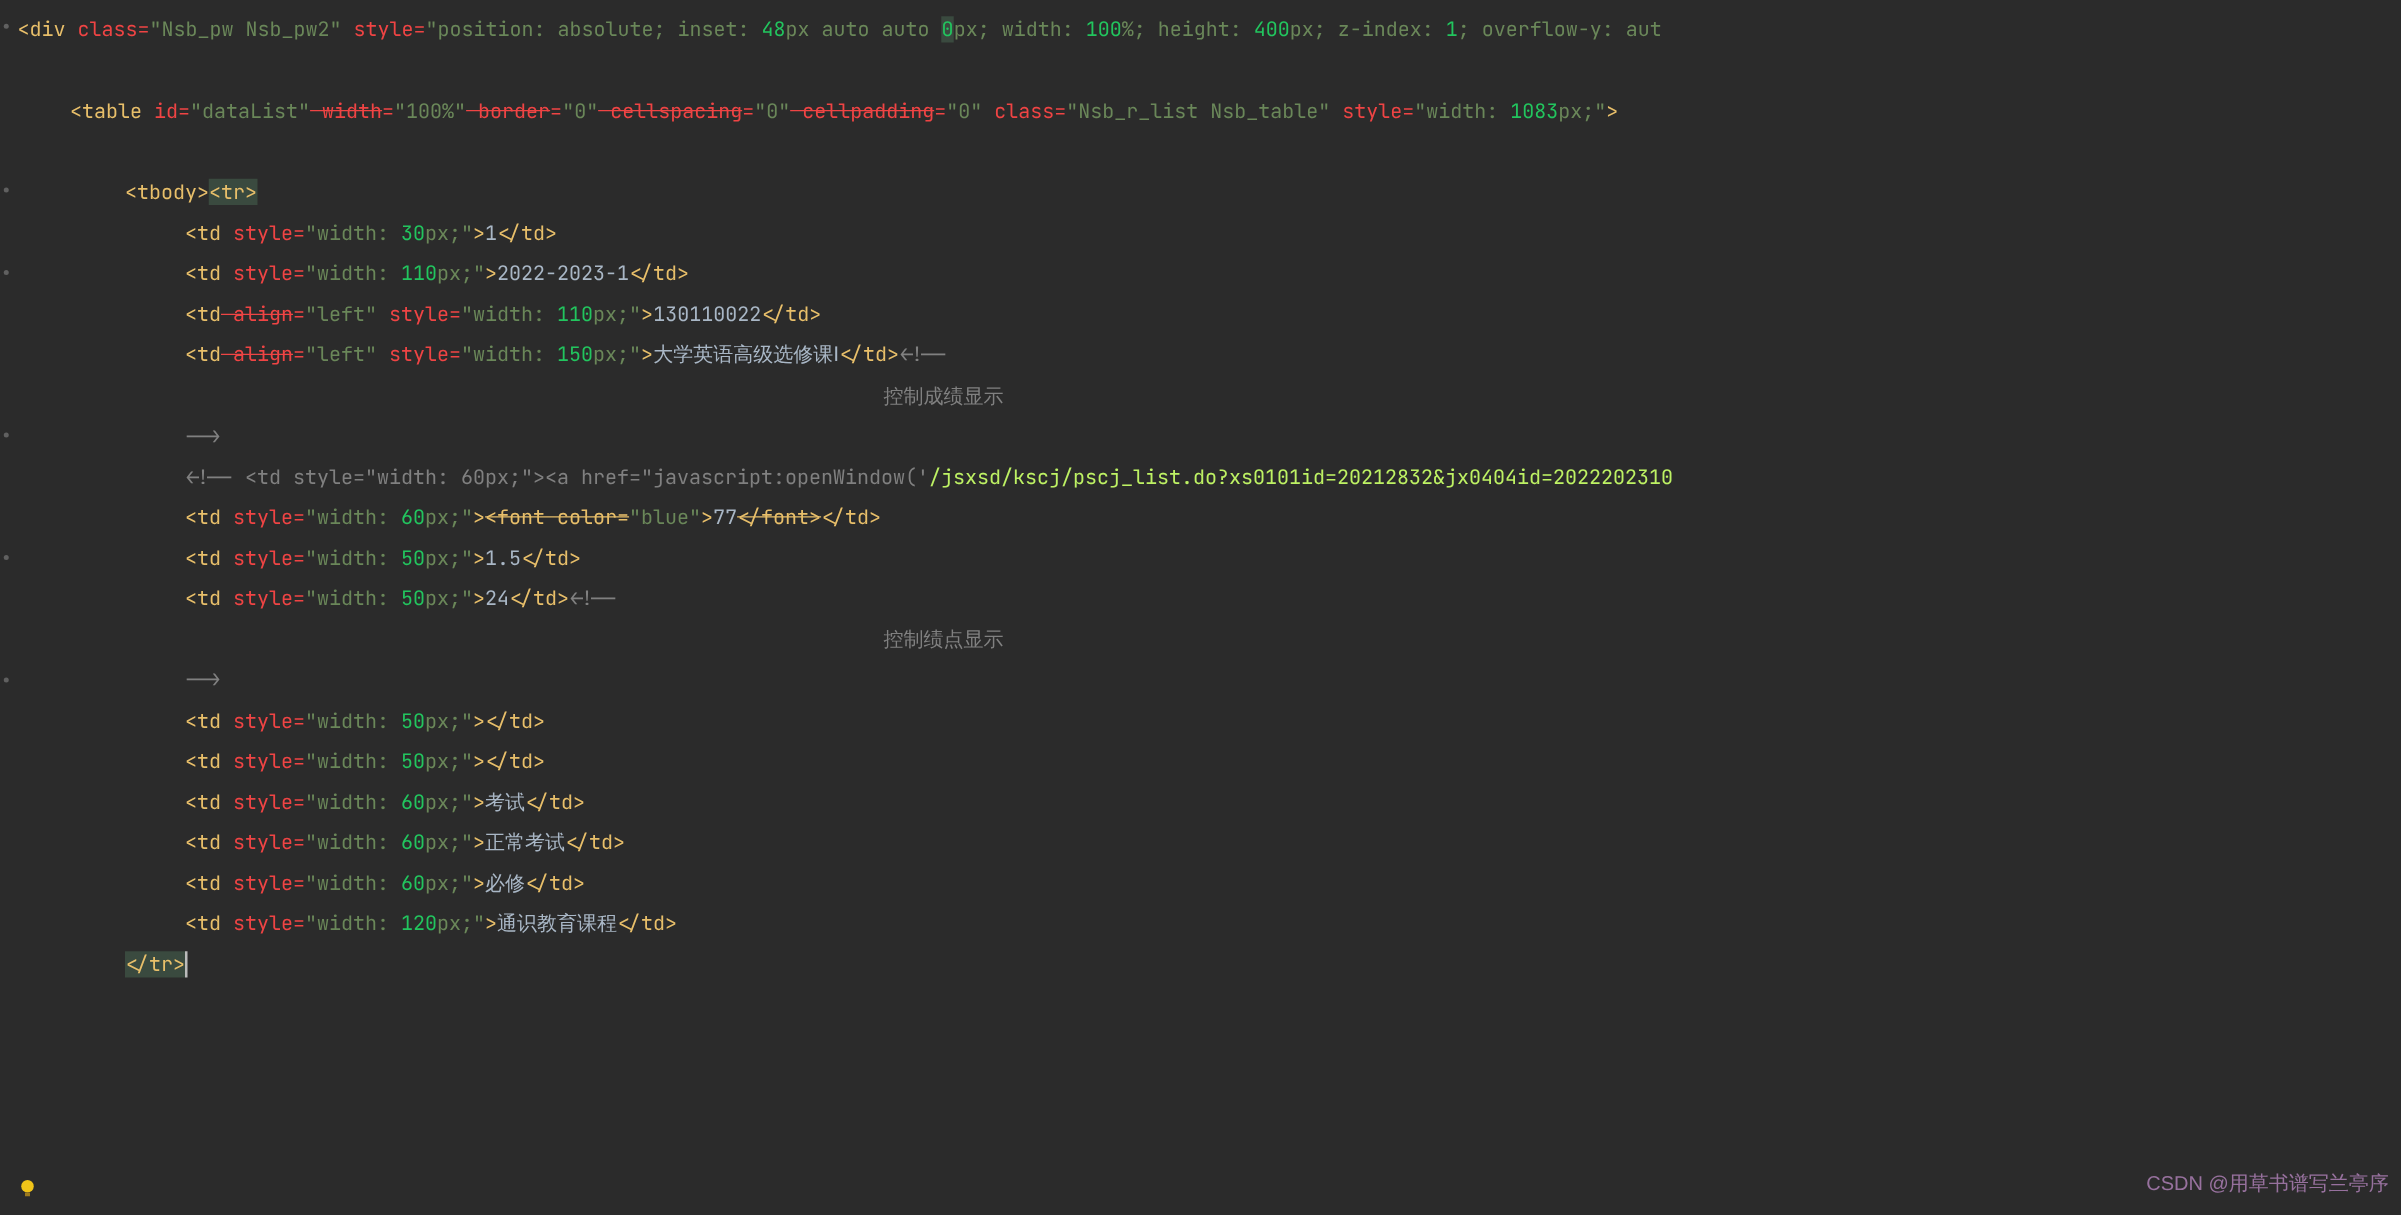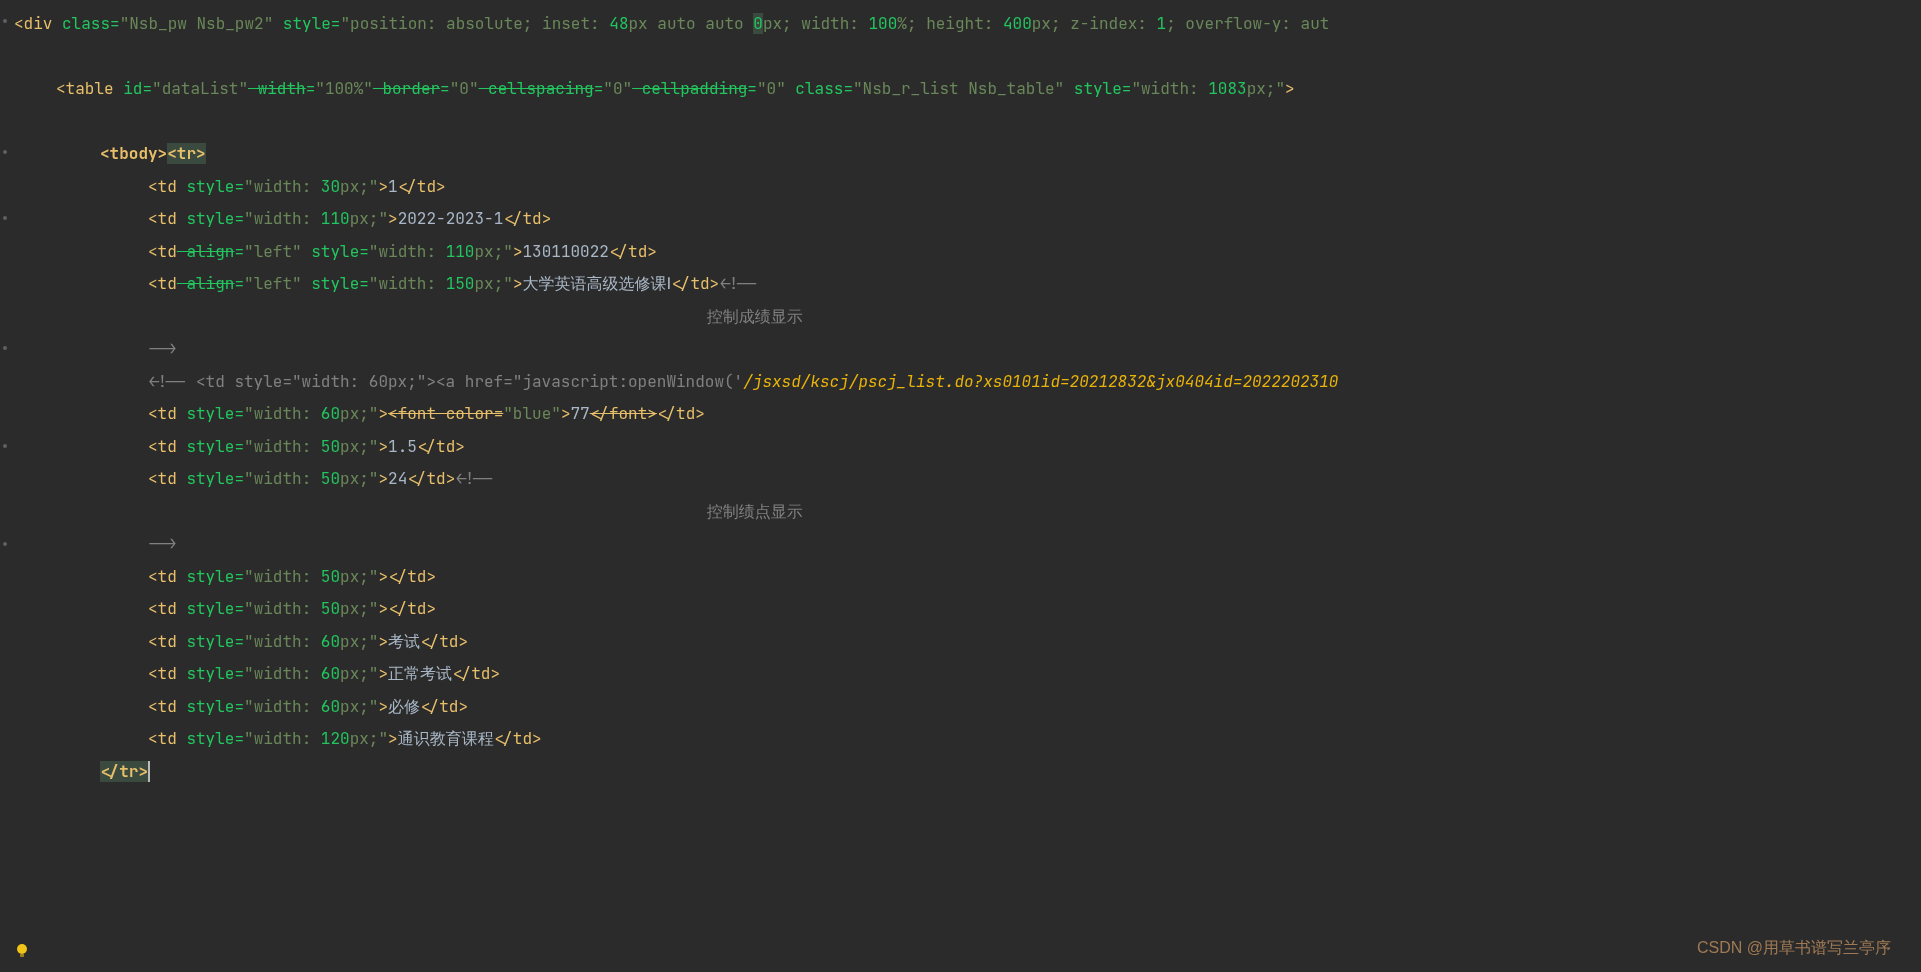--- a/index.html
+++ b/index.html
@@ -34,45 +34,45 @@
 .gutter-dot {
   width: 4px; height: 4px;
   background: #606060;
   border-radius: 50%;
   position: absolute;
   left: 3px;
 }
 .line { display: block; height: 32.5px; }
 .indent0 { padding-left: 6px; }
 .indent1 { padding-left: 48px; }
-.indent2 { padding-left: 92px; font-weight: bold; }
+.indent2 { padding-left: 92px; }
 .indent3 { padding-left: 140px; }
 .indent4 { padding-left: 163px; text-align: center; }
 .tag { color: #e8bf6a; }
-.attr { color: #22c55e; }
+.attr { color: #ef4444; }
 .str { color: #6a8759; }
 .num { color: #22c55e; }
 .text { color: #a9b7c6; }
 .comment { color: #808080; }
-.href { color: #eab308; font-style: italic; }
+.href { color: #bef264; }
 .strike { text-decoration: line-through; }
 .hl { background: #3a4a3f; }
 .caret { border-left: 2px solid #bbb; }
 .bulb {
   position: absolute;
   left: 14px;
   bottom: 18px;
   width: 16px; height: 16px;
 }
 .bulb svg { width: 16px; height: 16px; }
 .watermark {
   position: absolute;
-  right: 30px;
+  right: 10px;
   bottom: 8px;
-  color: #fdba74;
+  color: #f0abfc;
   font-size: 16px;
   font-family: sans-serif;
   opacity: 0.55;
 }
 </style>
 </head>
 <body>
 
 <div class="editor">
   <div class="gutter-dots">

